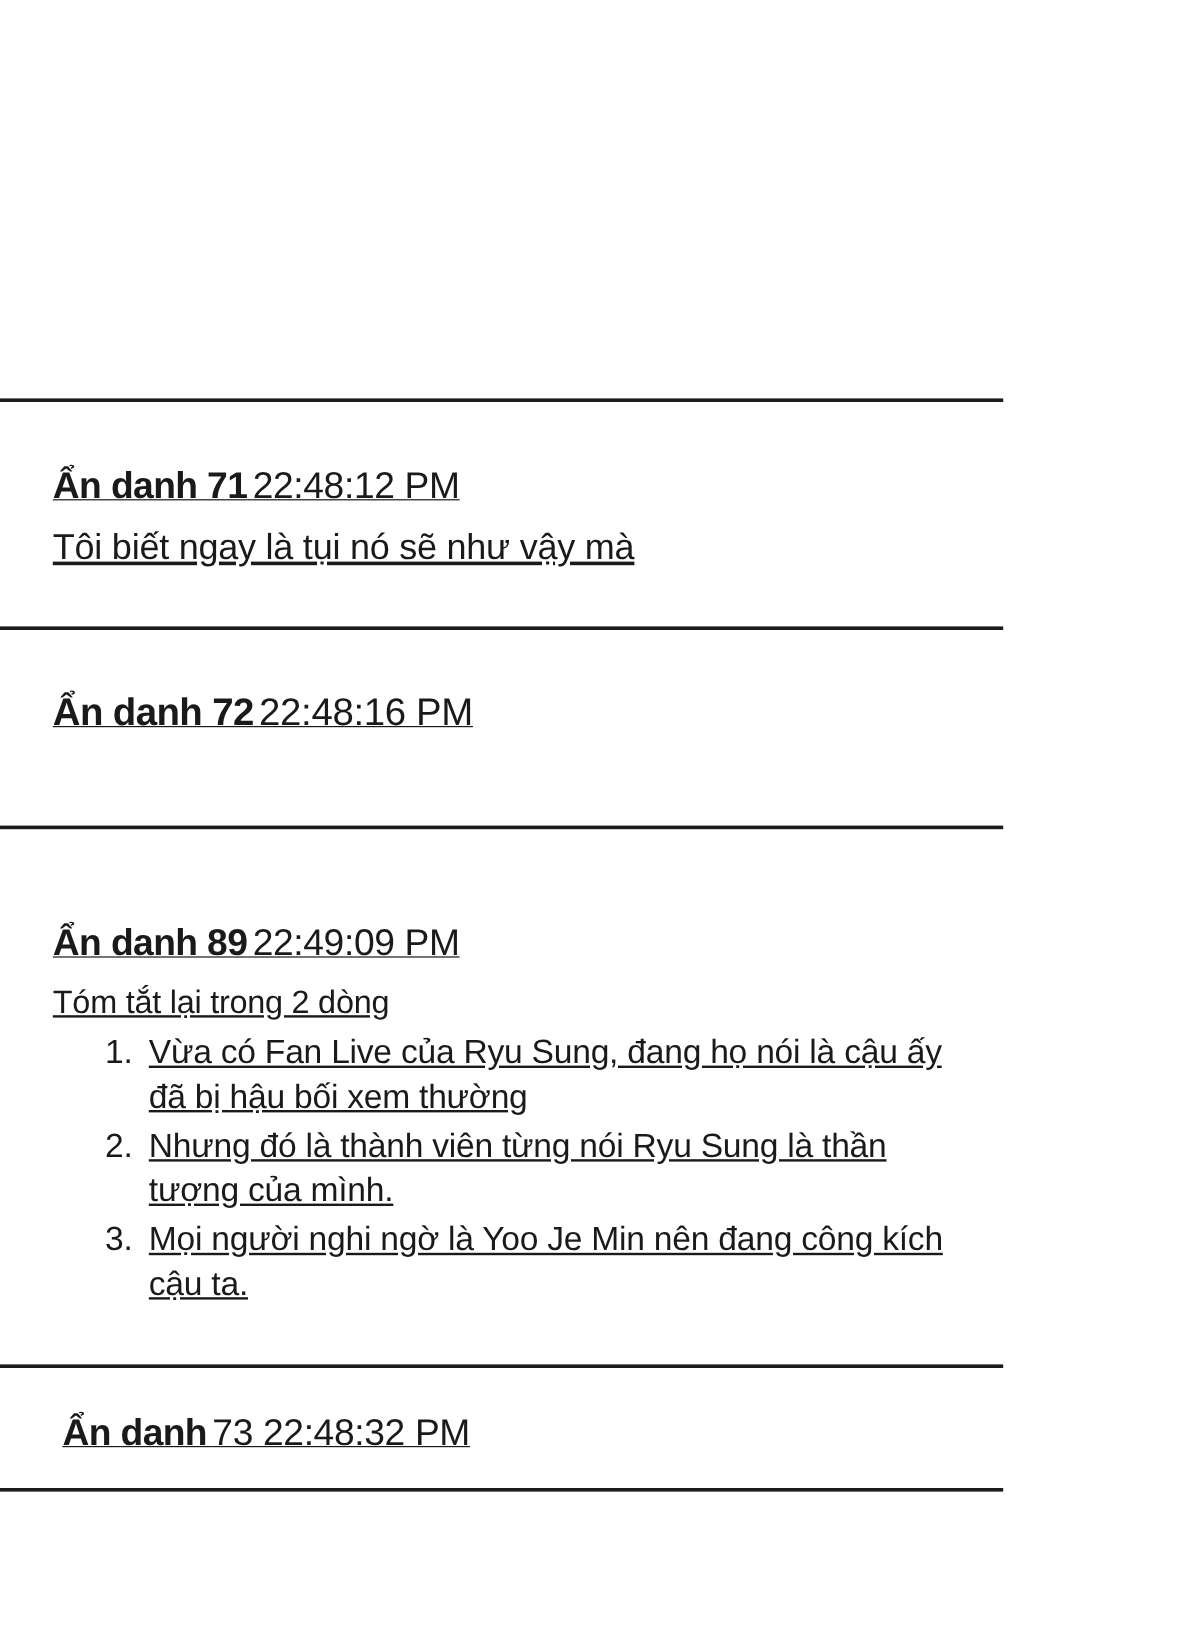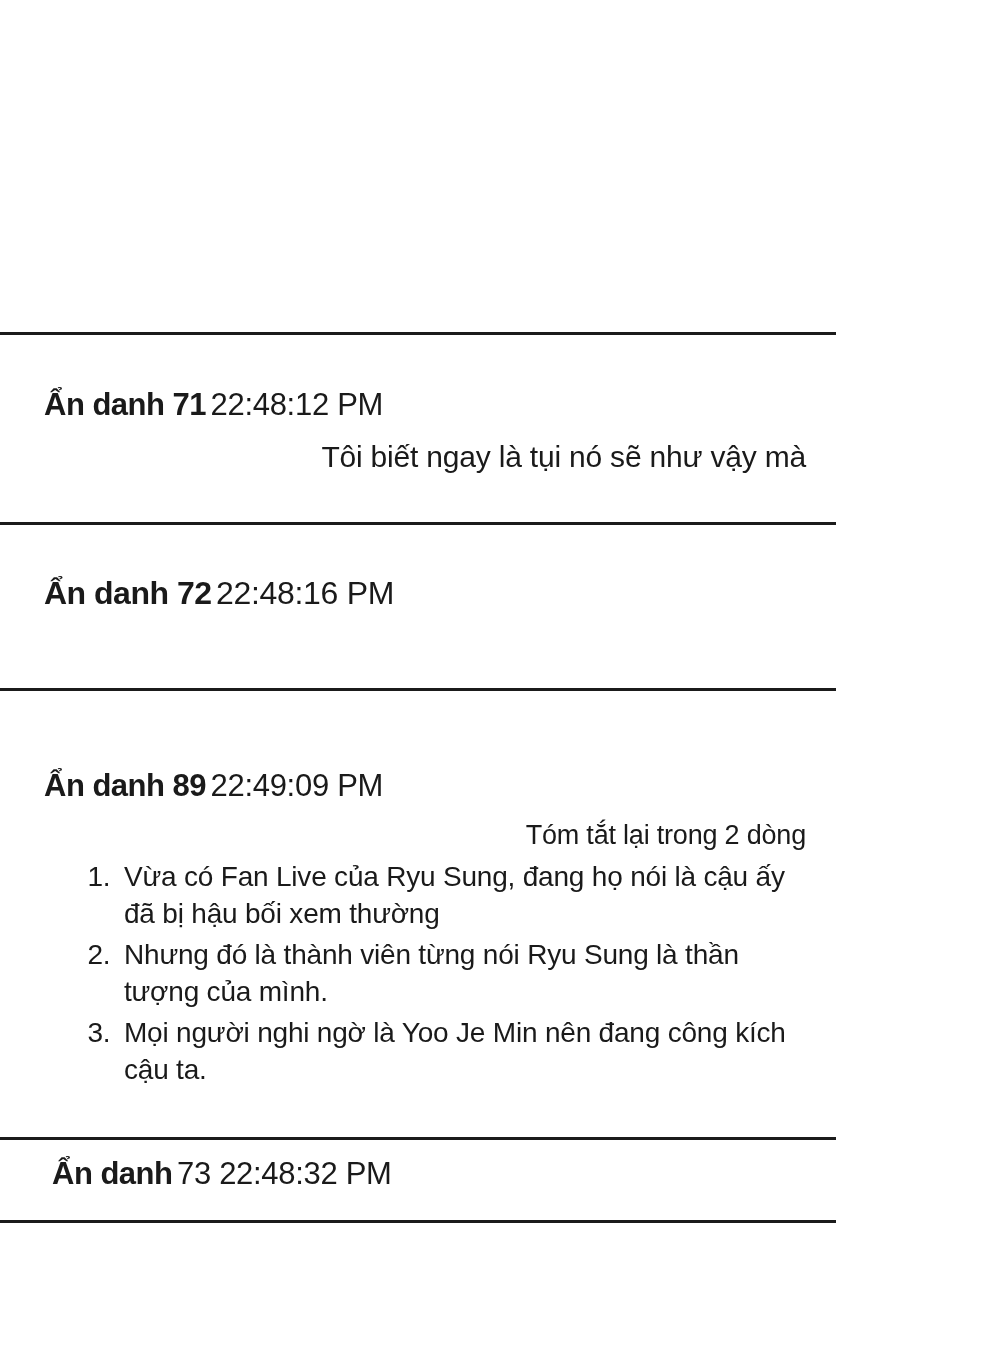--- a/index.html
+++ b/index.html
@@ -13,20 +13,21 @@
     font-family: "Liberation Sans", sans-serif;
     color: #1a1a1a;
     position: relative;
     overflow: hidden;
   }
   .page {
     width: 836px;
     height: 1369px;
     position: relative;
     background: #ffffff;
+    text-decoration: underline;
   }
   .top-space {
     height: 332px;
   }
   .divider {
     height: 3px;
     background: #1b1b1b;
     width: 100%;
   }
   .thread {
@@ -49,21 +50,20 @@
   }
   .time {
     font-size: 31px;
     font-weight: normal;
     letter-spacing: -0.3px;
   }
   .body-text {
     font-size: 29px;
     line-height: 1.3;
     letter-spacing: -0.2px;
-    text-align: right;
   }
   
   .post-1 .post-inner { padding-top: 52px; padding-bottom: 46px; }
   .post-1 .body-text { margin-top: 14px; font-size: 30px; }
 
   
   .post-2 .post-inner { padding-top: 50px; padding-bottom: 76px; }
   .post-2 .author, .post-2 .time { font-size: 32px; }
   .post-2 .body-text { margin-top: 18px; padding-left: 6px; font-size: 30px; }
 
@@ -76,21 +76,21 @@
     font-size: 28px;
     line-height: 1.32;
     letter-spacing: -0.2px;
   }
   .summary-list li {
     margin-bottom: 4px;
     padding-left: 6px;
   }
 
   
-  .post-4 .post-inner { padding-top: 16px; padding-bottom: 28px; padding-left: 52px; }
+  .post-4 .post-inner { padding-top: 36px; padding-bottom: 28px; padding-left: 52px; }
   .post-4 .author { font-size: 31px; }
   .post-4 .time { font-size: 31px; }
 
   .bottom-space { height: 290px; }
 </style>
 </head>
 <body>
 
 <div class="page">
 

